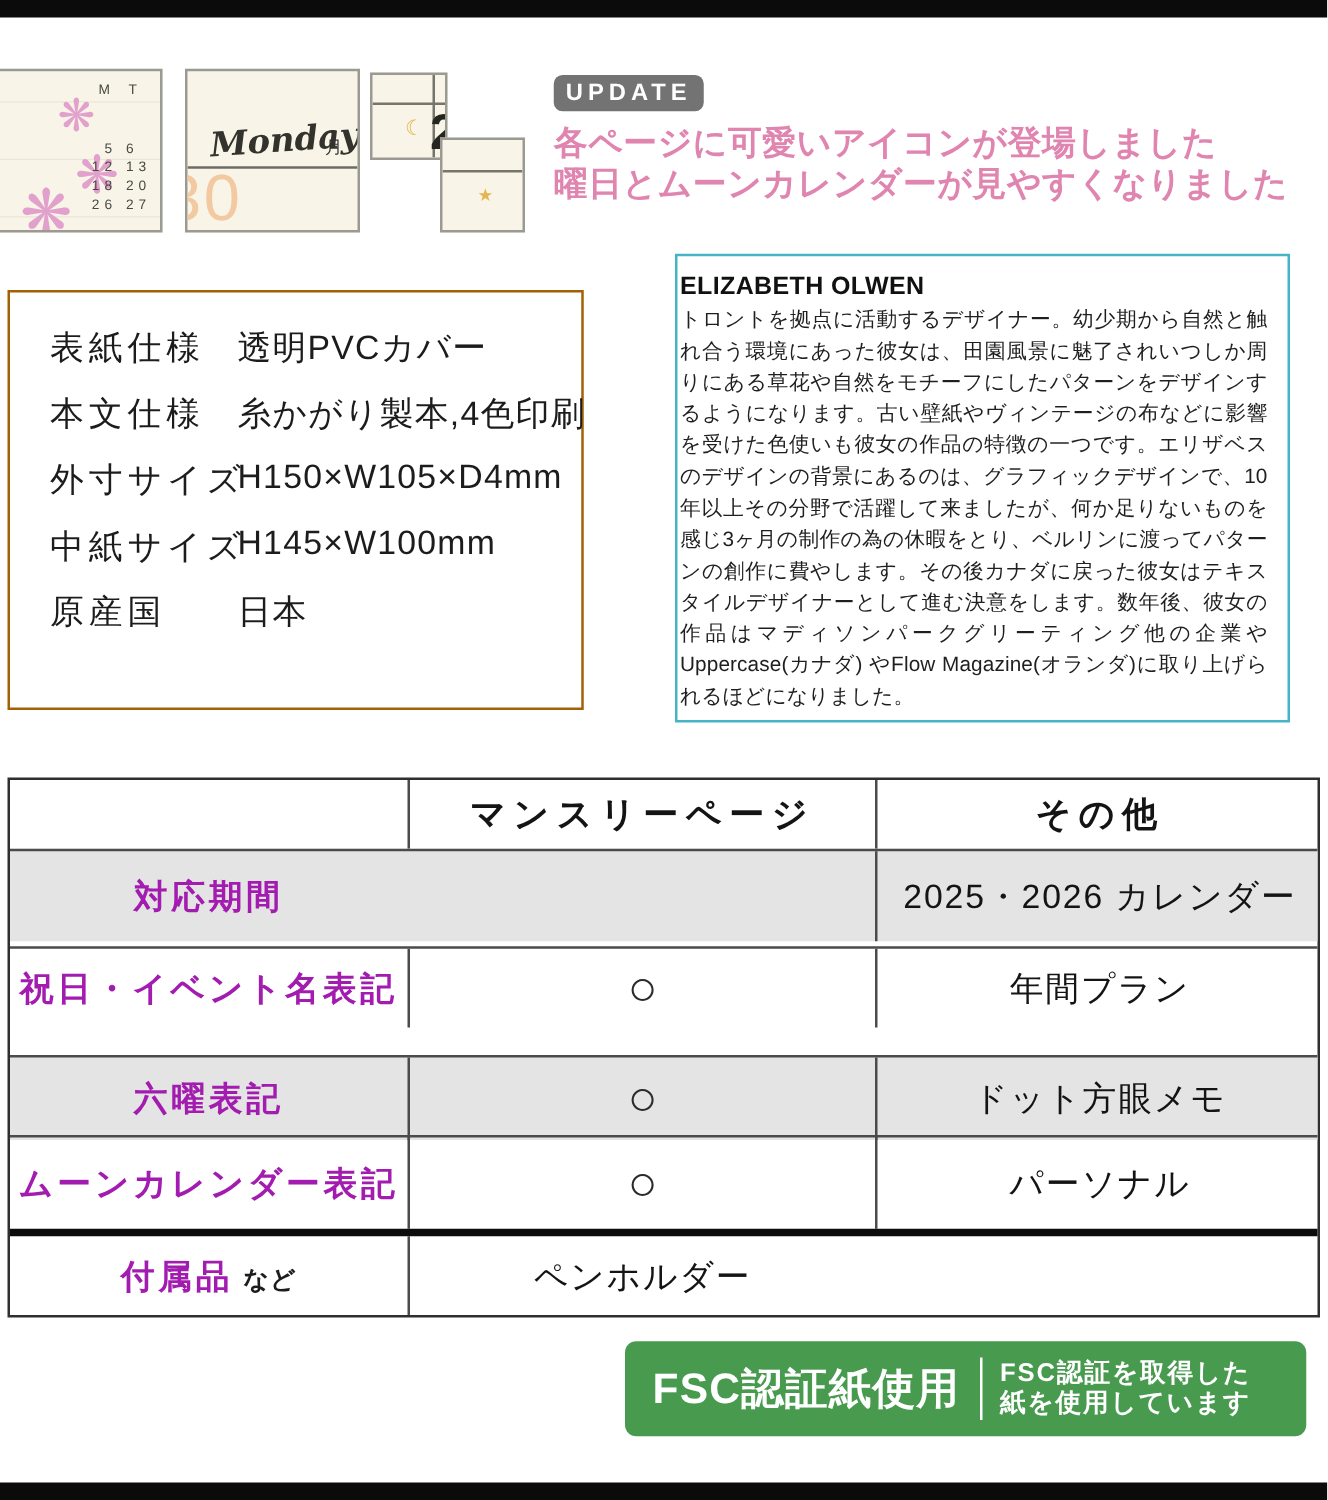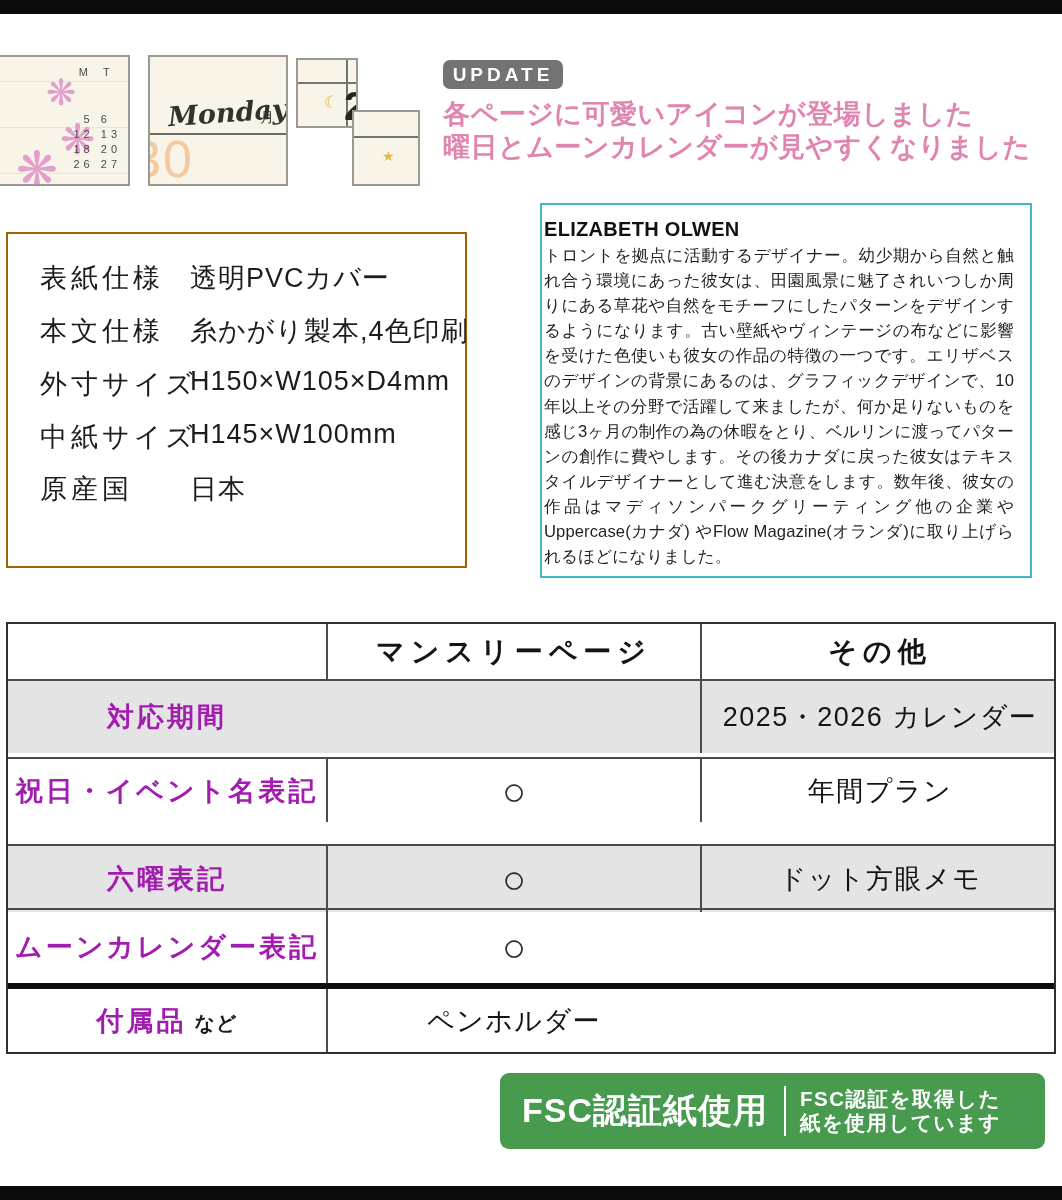--- a/index.html
+++ b/index.html
@@ -217,20 +217,23 @@
       </div>
     </div>
 
     <div class="t-row r4">
       <div class="t-cell c1">
         <span class="row-label">ムーンカレンダー表記</span>
       </div>
       <div class="t-cell c2">
         <span class="circle-mark">○</span>
       </div>
+      <div class="t-cell c3">
+        <span class="row-val">パーソナル</span>
+      </div>
     </div>
 
     <div class="t-row footer">
       <div class="t-cell c1">
         <span class="footer-label-wrap">
           <span class="row-label">付属品</span>
           <span class="footer-suffix">など</span>
         </span>
       </div>
       <div class="t-cell c23">

